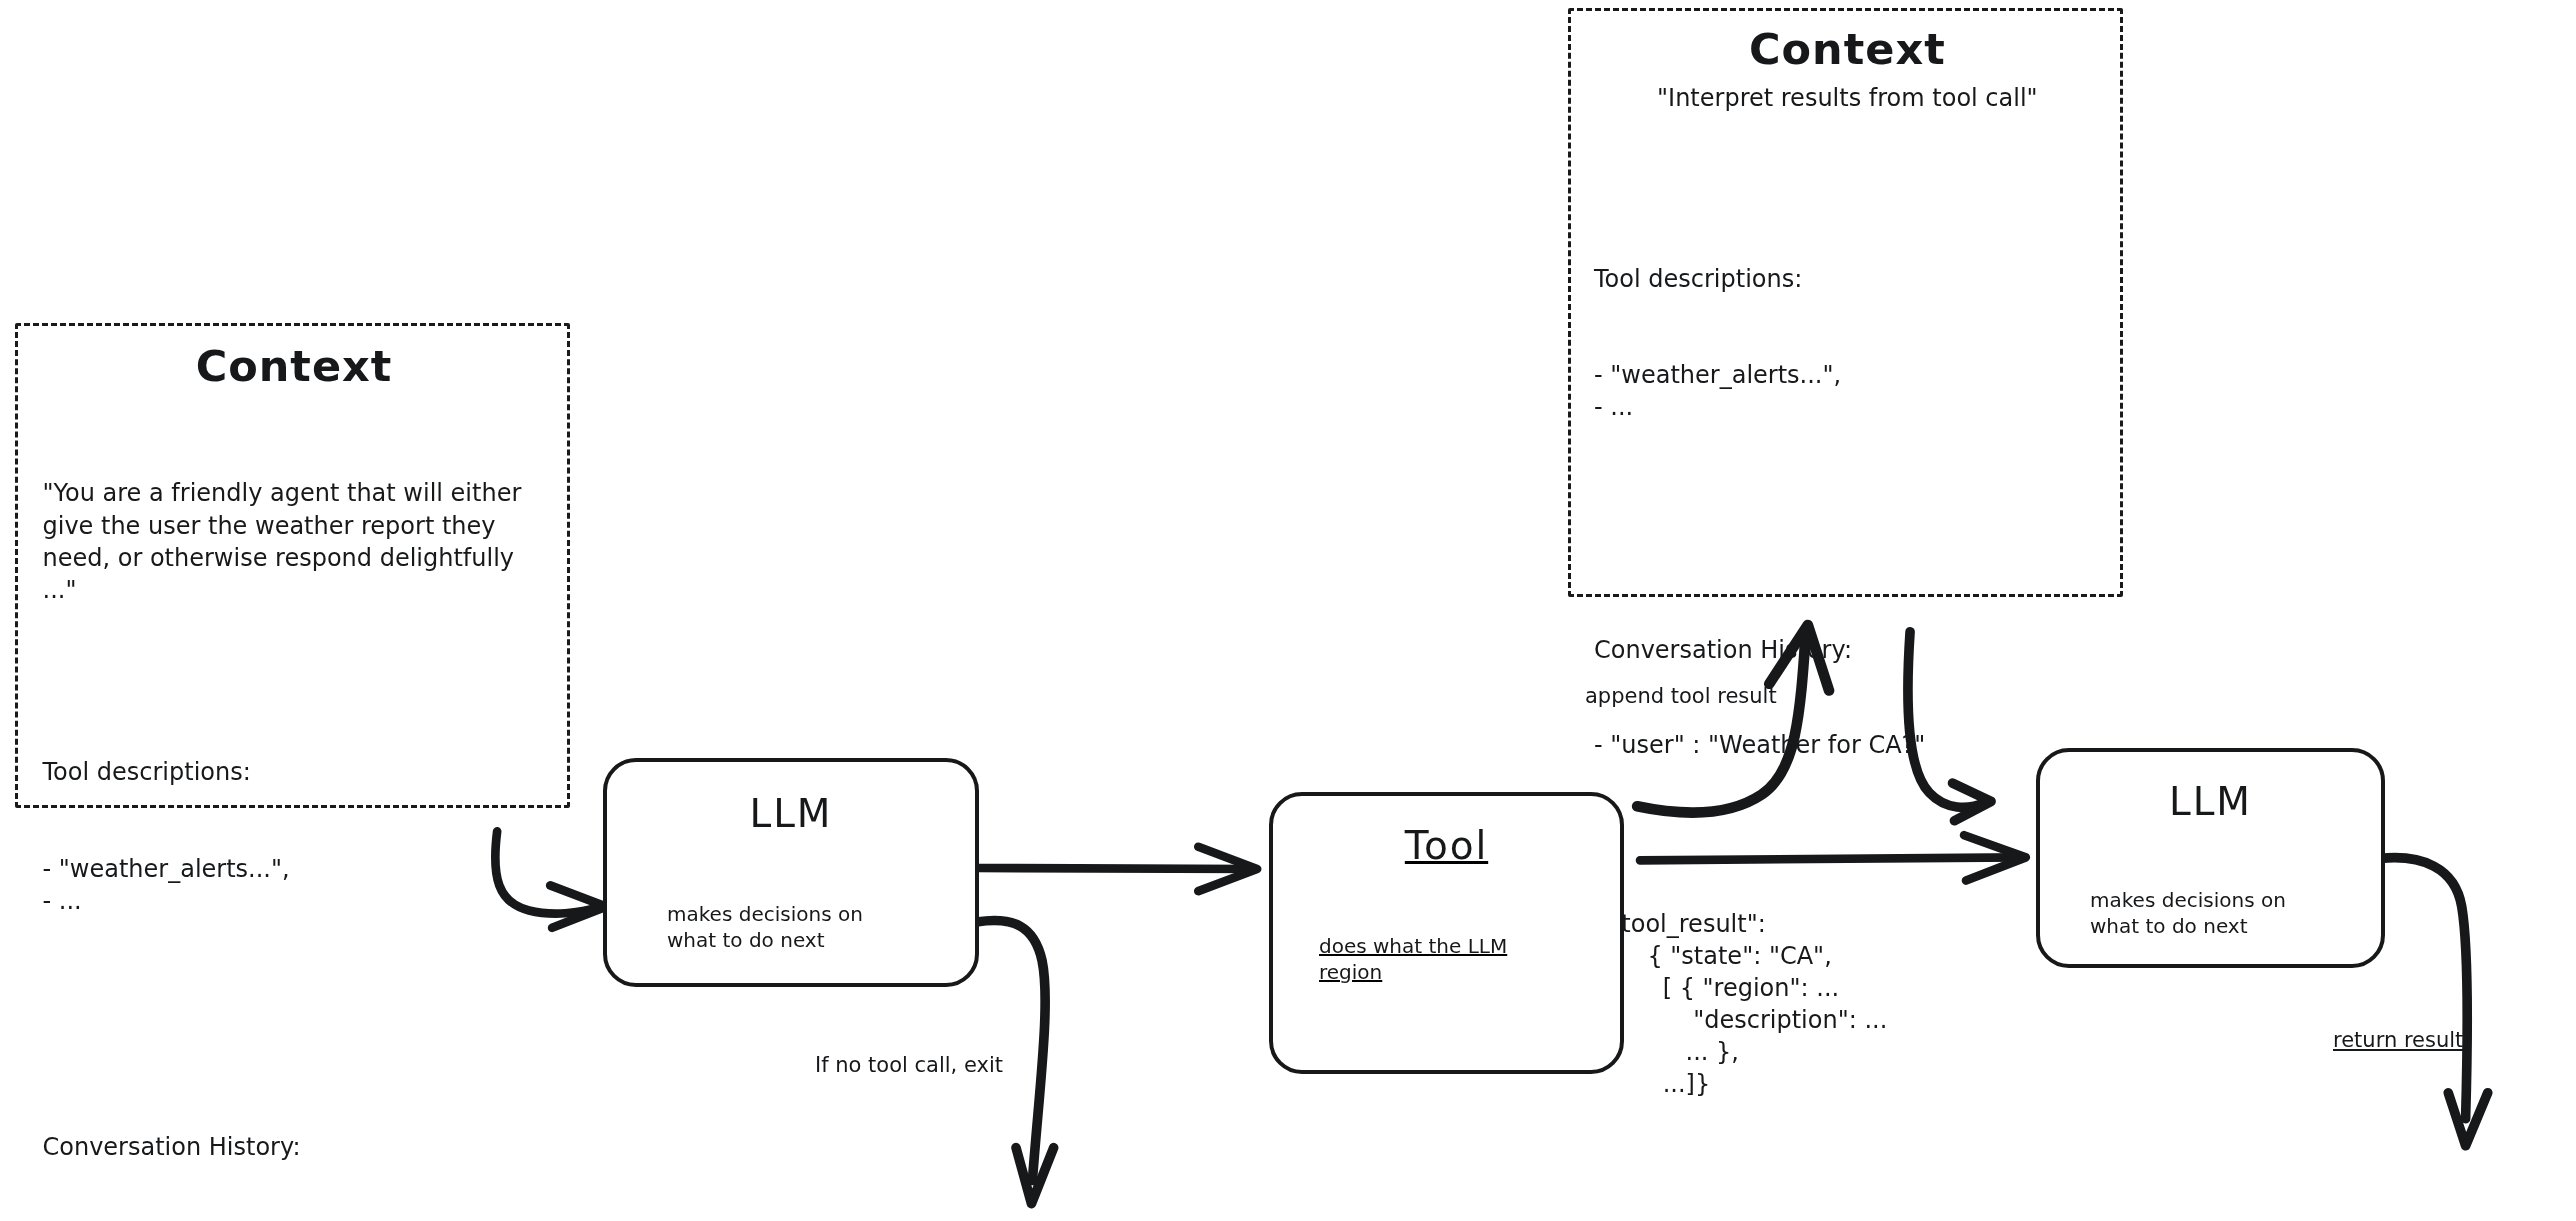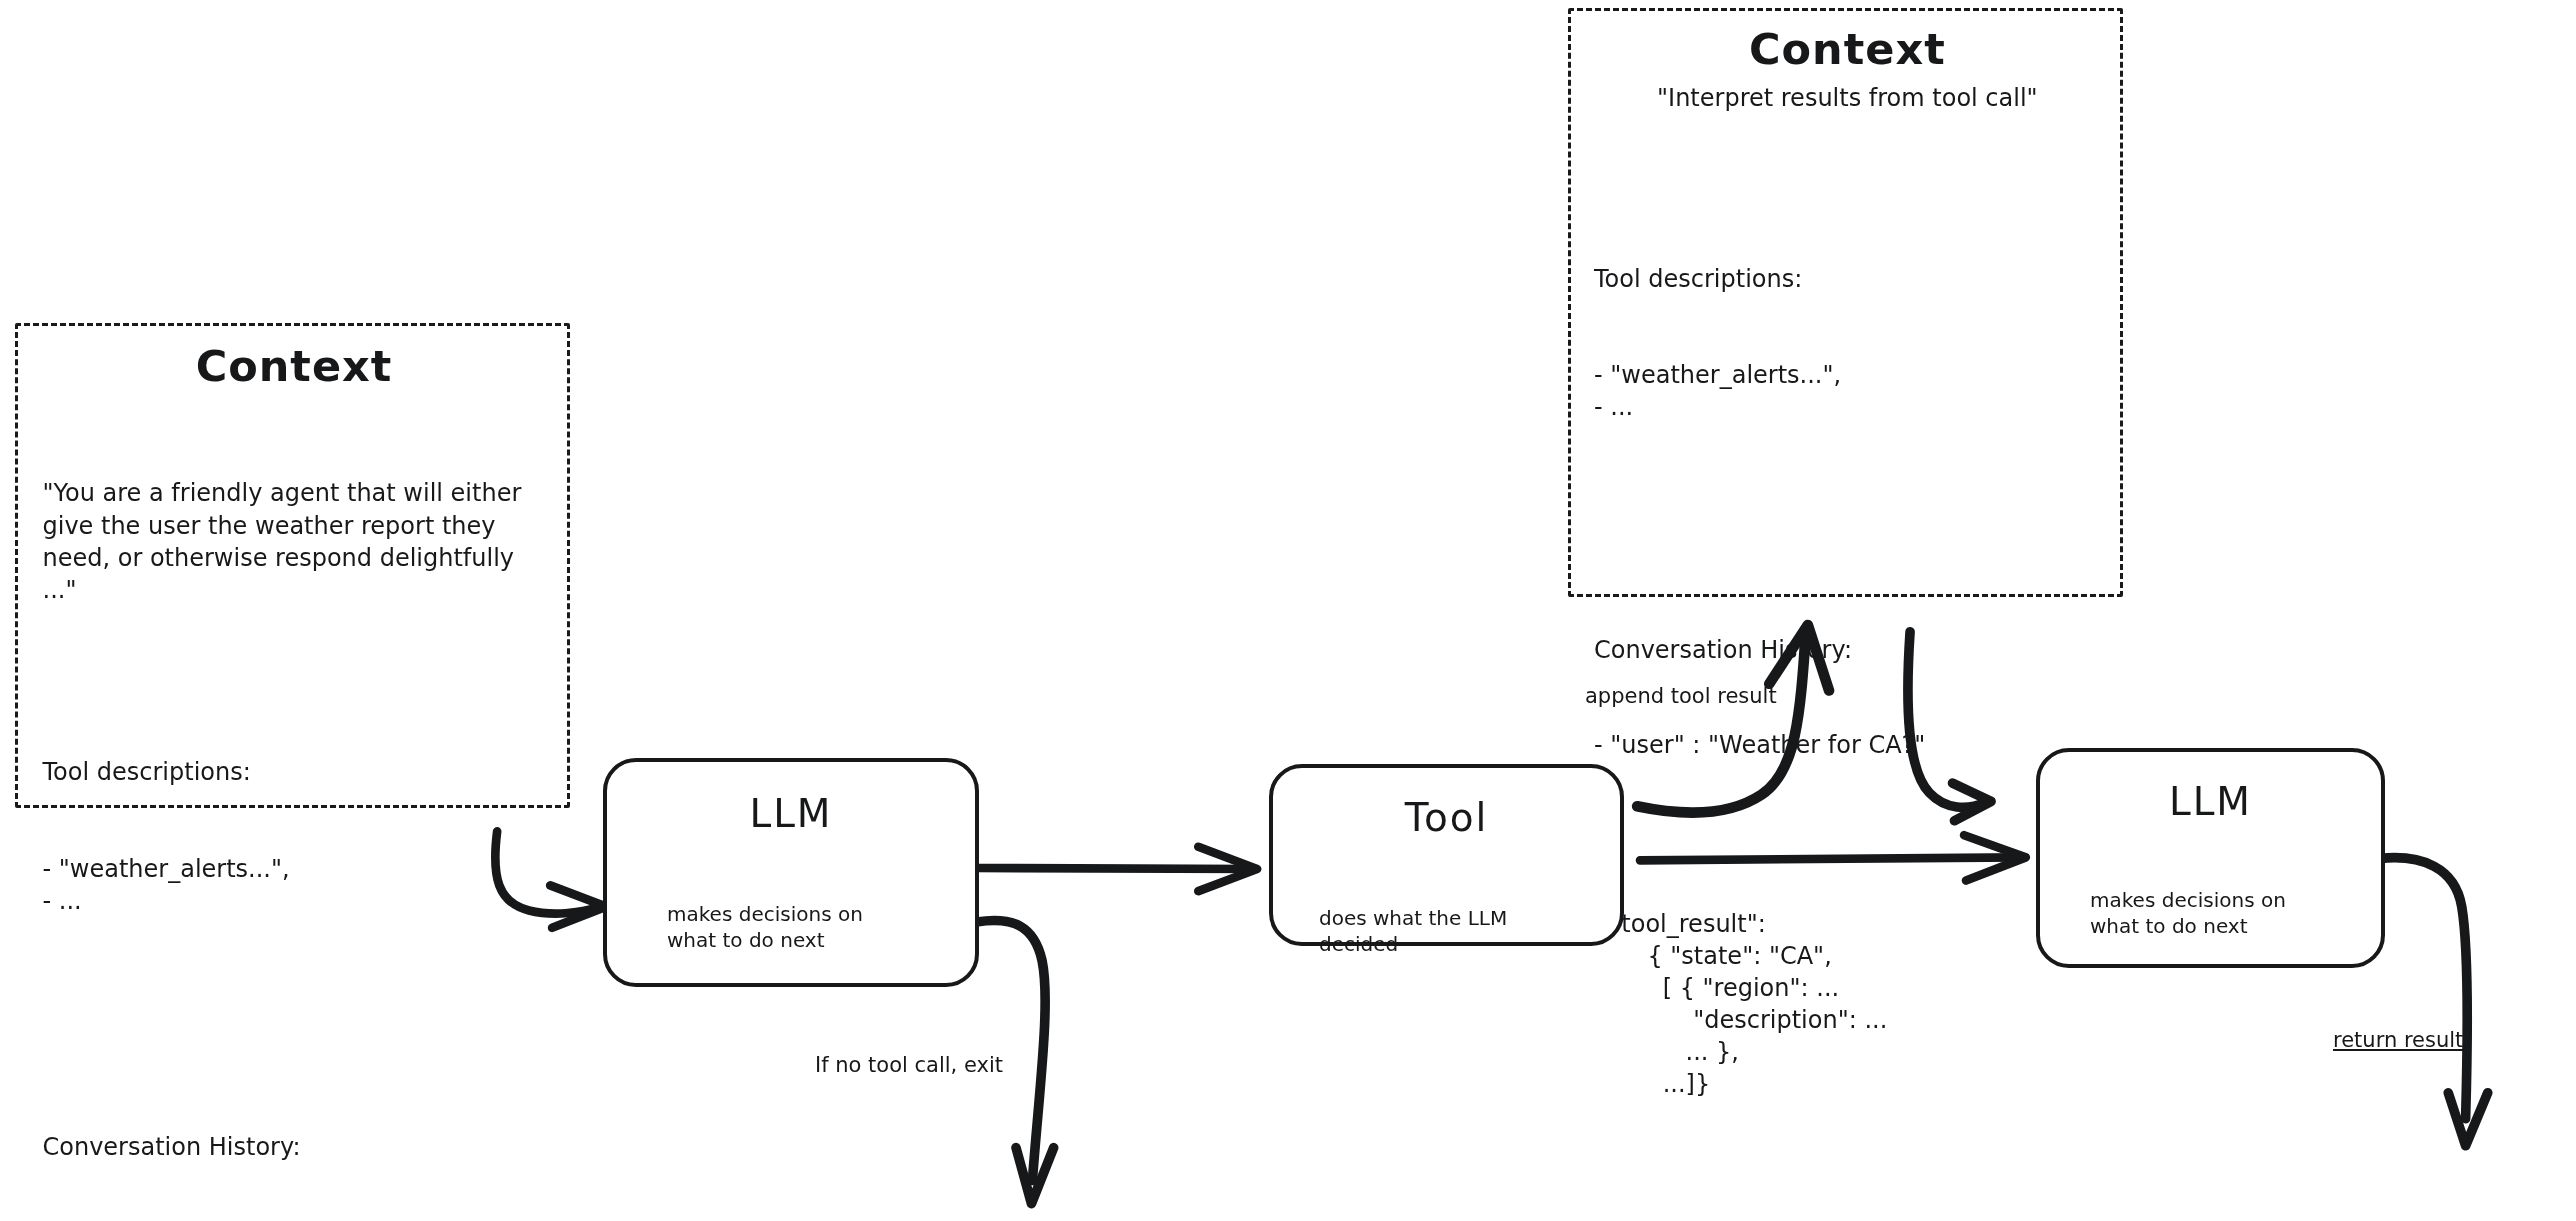--- a/index.html
+++ b/index.html
@@ -109,22 +109,23 @@
     align-self: flex-start;
   }
 
   #node-llm-1 {
     left: 603px; top: 758px; width: 376px; height: 229px;
     padding: 29px 0 0 0;
   }
   #node-llm-1 .node-sub { margin-left: 60px; margin-top: 29px; }
 
   #node-tool {
-    left: 1269px; top: 764px; width: 355px; height: 182px;
+    left: 1269px; top: 792px; width: 355px; height: 282px;
     padding: 27px 0 0 0;
+    text-decoration: underline;
   }
   #node-tool .node-sub { margin-left: 46px; margin-top: 29px; }
 
   #node-llm-2 {
     left: 2036px; top: 748px; width: 349px; height: 220px;
     padding: 27px 0 0 0;
   }
   #node-llm-2 .node-sub { margin-left: 50px; margin-top: 27px; }
 
   
@@ -209,21 +210,21 @@
 
   <div id="node-llm-1" class="node">
     <div class="node-title">LLM</div>
     <div class="node-sub">makes decisions on
 what to do next</div>
   </div>
 
   <div id="node-tool" class="node">
     <div class="node-title">Tool</div>
     <div class="node-sub">does what the LLM
-decided</div>
+region</div>
   </div>
 
   <div id="node-llm-2" class="node">
     <div class="node-title">LLM</div>
     <div class="node-sub">makes decisions on
 what to do next</div>
   </div>
 
   <div id="label-append" class="edge-label">append tool result</div>
   <div id="label-exit" class="edge-label">If no tool call, exit</div>

